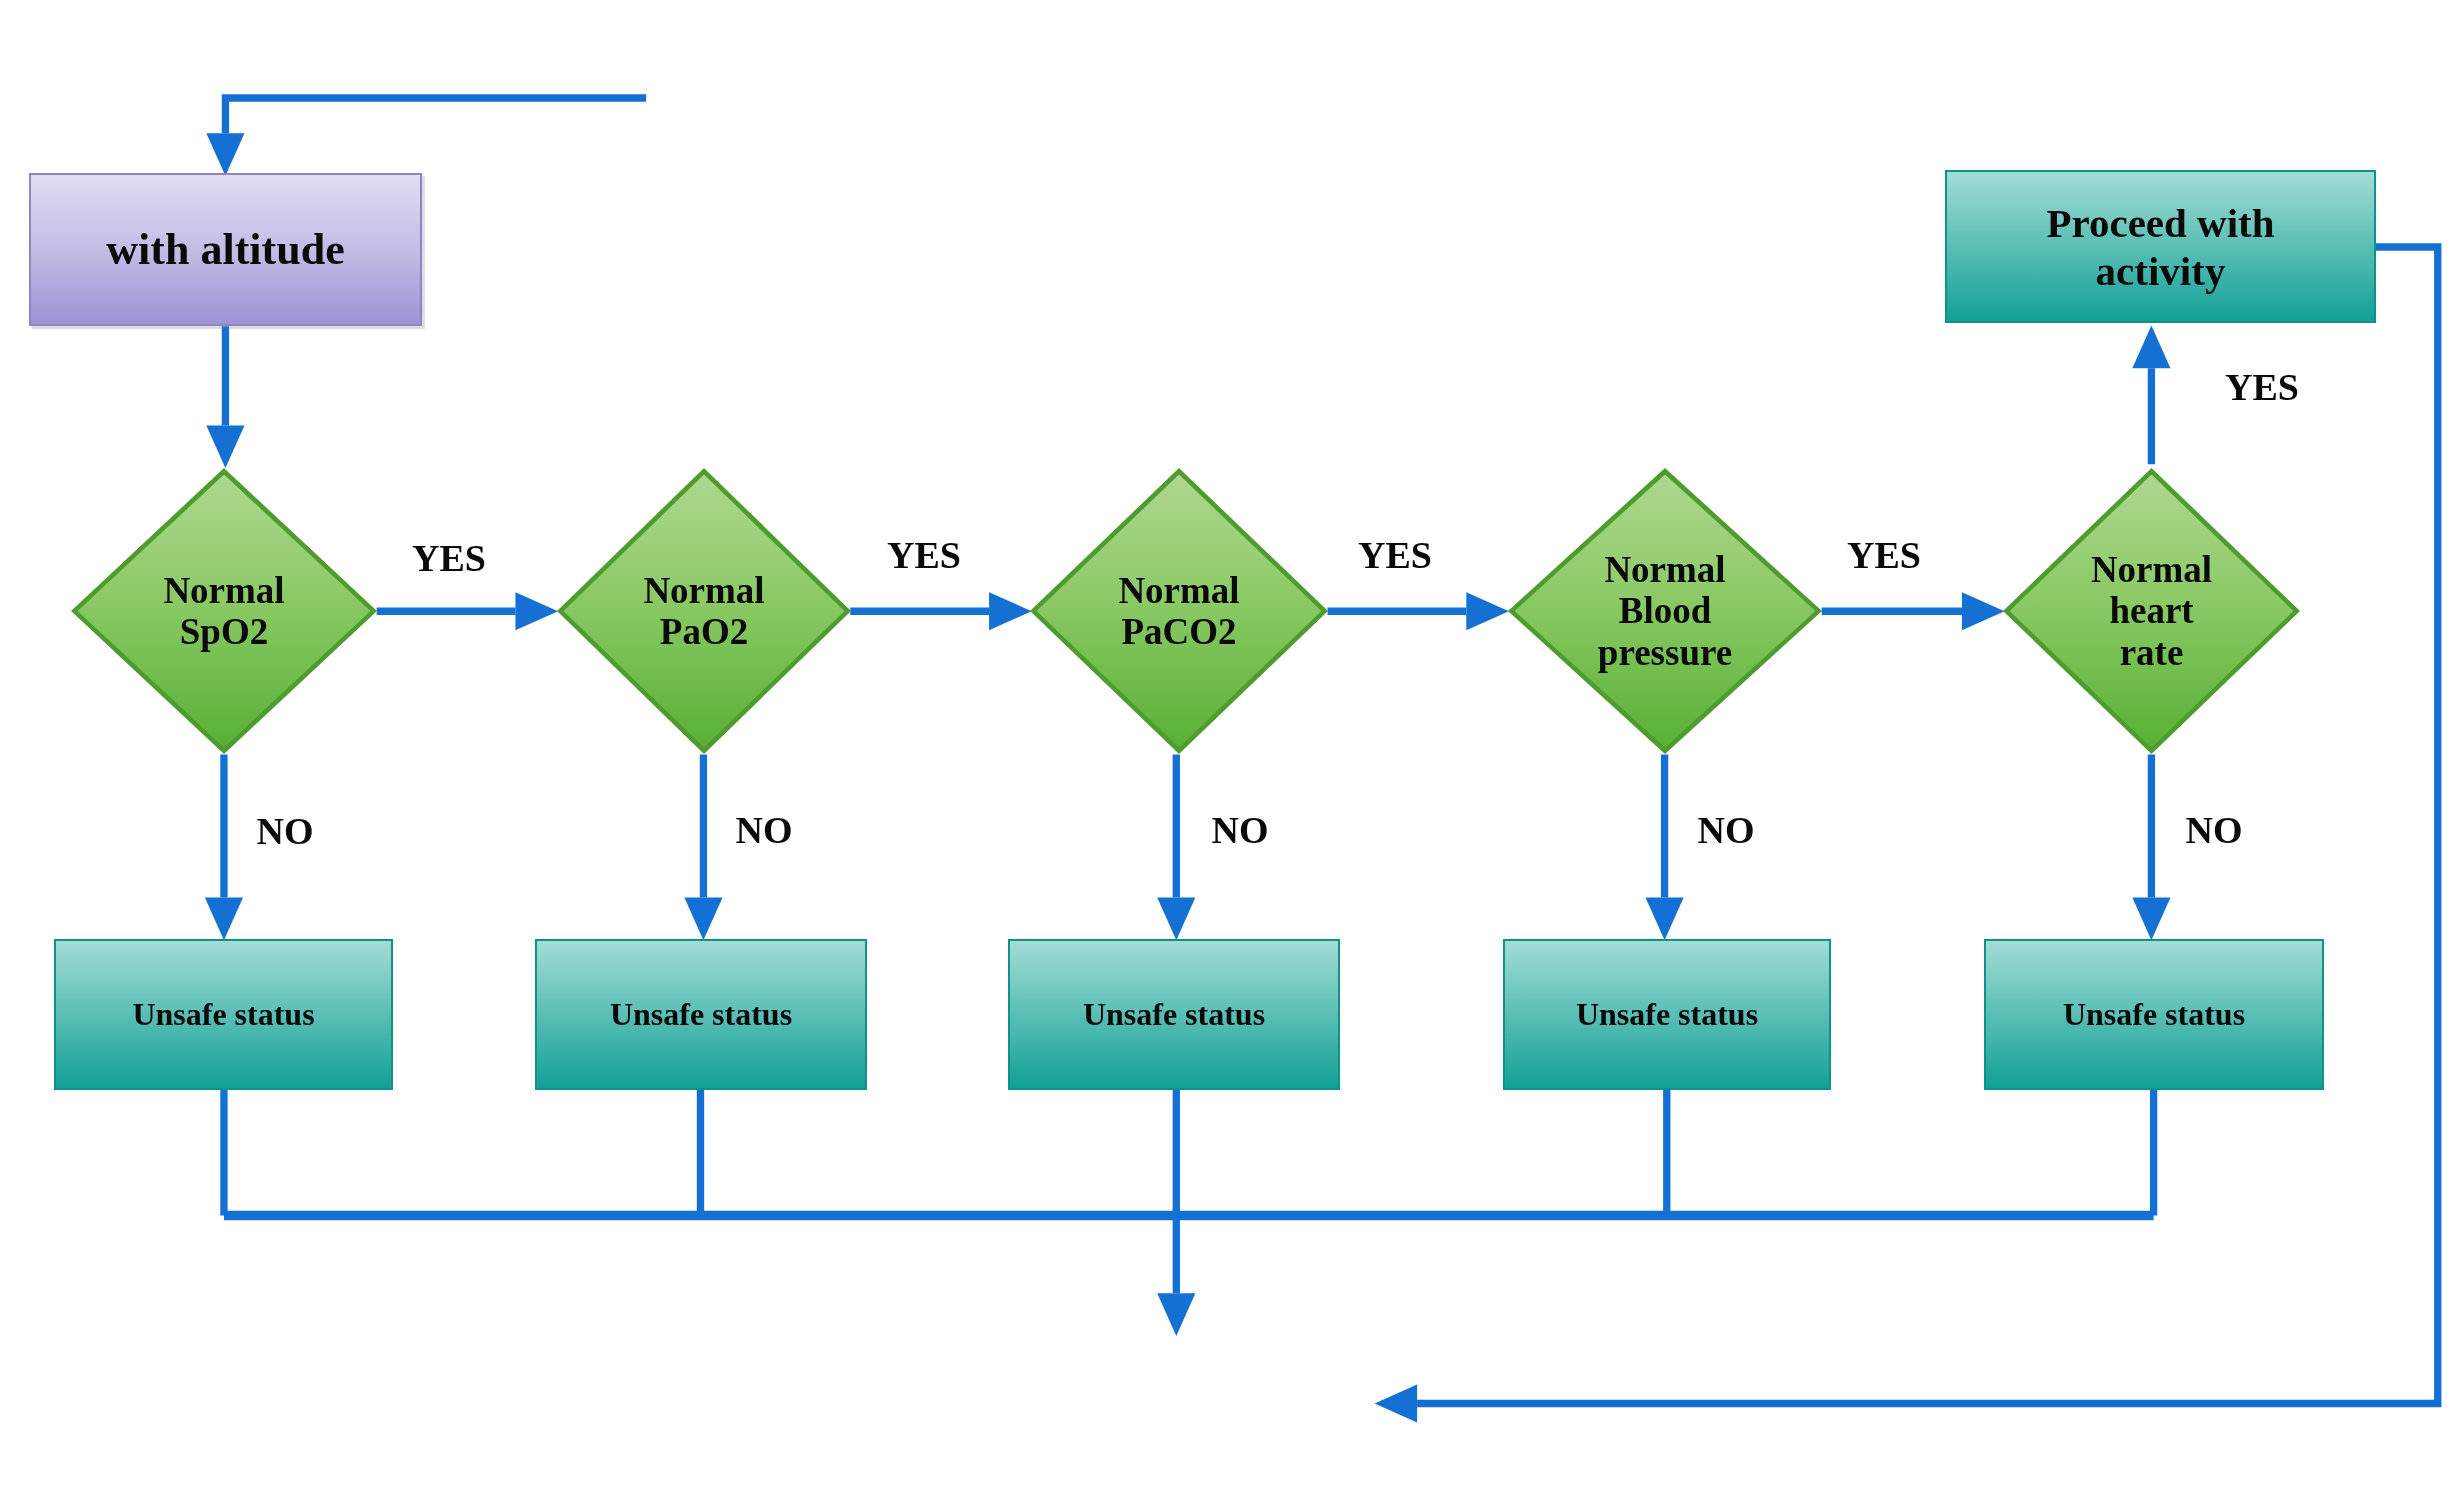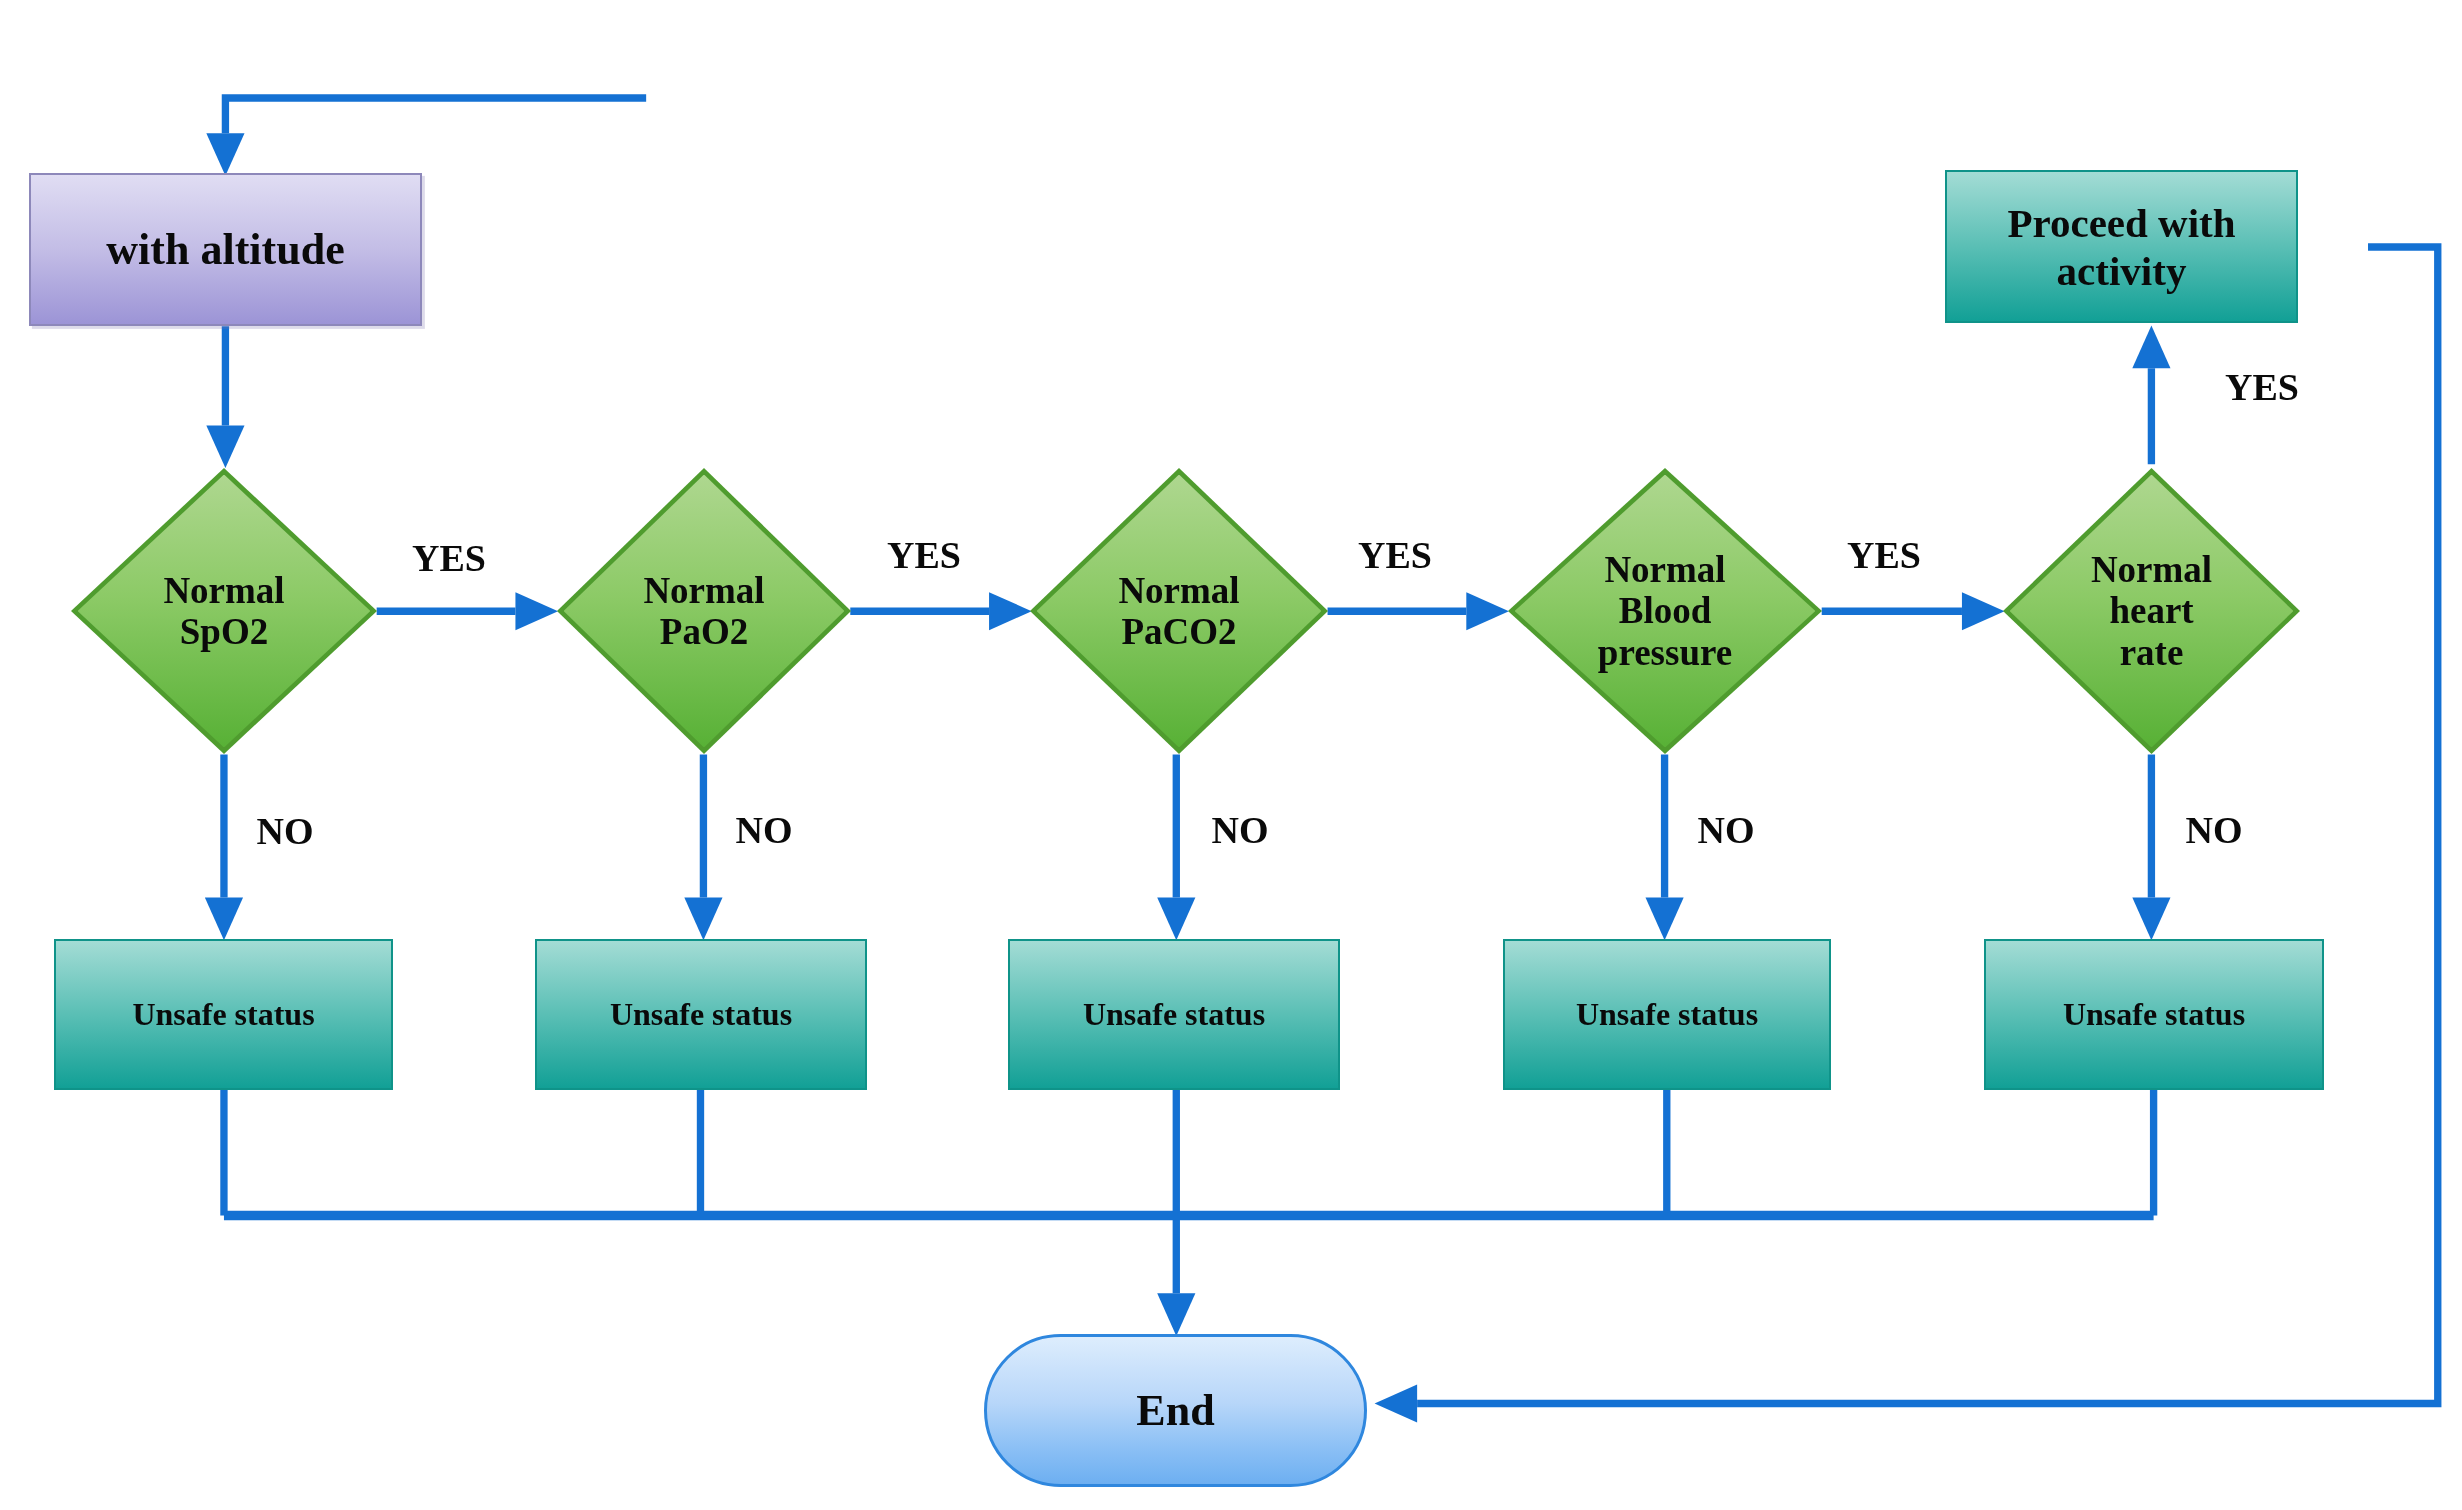--- a/index.html
+++ b/index.html
@@ -145,21 +145,21 @@
   </div>
 
   <div class="diamond" style="left:2003px; top:468px; width:297px; height:286px;">
     <div class="shape-border"></div>
     <div class="shape-fill"></div>
     <span class="lbl">Normal
 heart
 rate</span>
   </div>
 
-  <div class="node status" style="left:1945px; top:170px; width:353px; height:153px; font-size:41px;">
+  <div class="node status" style="left:1945px; top:170px; width:431px; height:153px; font-size:41px;">
     <span class="lbl">Proceed with
 activity</span>
   </div>
 
   <div class="node status" style="left:54px; top:939px; width:339px; height:151px;">
     <span class="lbl">Unsafe status</span>
   </div>
 
   <div class="node status" style="left:535px; top:939px; width:332px; height:151px;">
     <span class="lbl">Unsafe status</span>
@@ -170,23 +170,20 @@
   </div>
 
   <div class="node status" style="left:1503px; top:939px; width:328px; height:151px;">
     <span class="lbl">Unsafe status</span>
   </div>
 
   <div class="node status" style="left:1984px; top:939px; width:340px; height:151px;">
     <span class="lbl">Unsafe status</span>
   </div>
 
-  <div class="node pill" style="left:984px; top:1334px; width:383px; height:153px;">
-    <span class="lbl">End</span>
-  </div>
 
   <span class="edge-label" style="left:449px; top:558px;">YES</span>
   <span class="edge-label" style="left:924px; top:555px;">YES</span>
   <span class="edge-label" style="left:1395px; top:555px;">YES</span>
   <span class="edge-label" style="left:1884px; top:555px;">YES</span>
   <span class="edge-label" style="left:2262px; top:387px;">YES</span>
 
   <span class="edge-label" style="left:285px; top:831px;">NO</span>
   <span class="edge-label" style="left:764px; top:830px;">NO</span>
   <span class="edge-label" style="left:1240px; top:830px;">NO</span>

